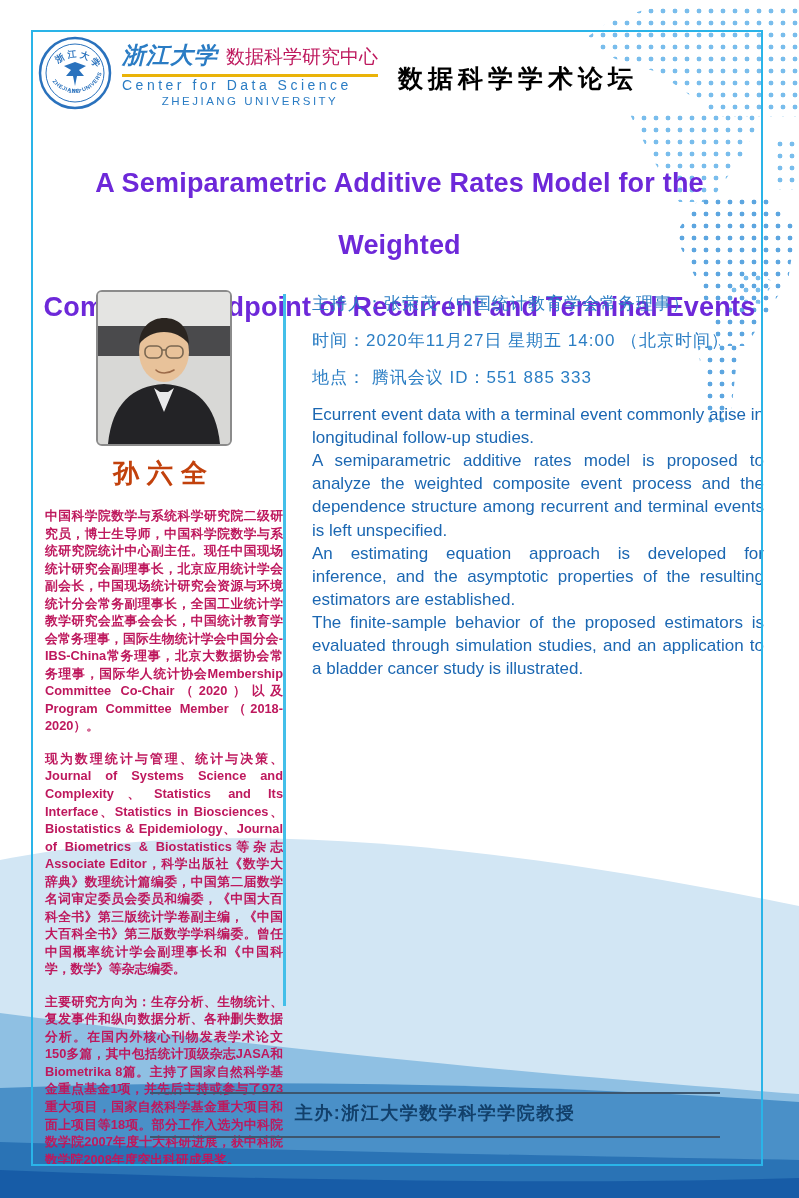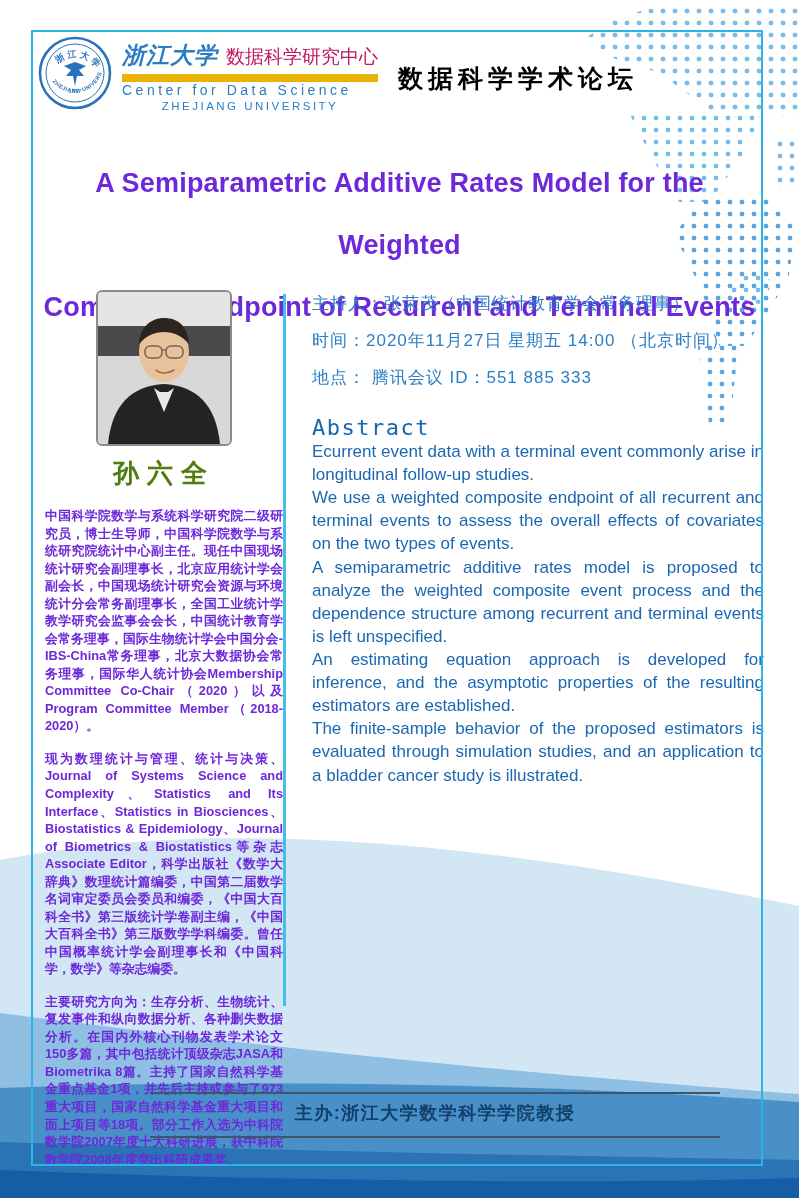--- a/index.html
+++ b/index.html
@@ -25,35 +25,35 @@
     clip-path:polygon(28% 0%,78% 0%,100% 22%,94% 56%,62% 100%,42% 100%,28% 62%,8% 26%);}
   .dots-sa-tail{left:692px;top:342px;width:52px;height:86px;
     clip-path:polygon(10% 0%,90% 0%,72% 100%,34% 100%);}
   .dots-right-edge{left:774px;top:138px;width:25px;height:52px;}
   .dots-spark{left:728px;top:272px;width:46px;height:32px;
     clip-path:polygon(0% 40%,50% 0%,100% 30%,70% 100%,20% 90%);}
   
   .header{position:absolute;left:38px;top:36px;display:flex;align-items:flex-start;z-index:7;}
   .seal{width:74px;height:74px;flex:0 0 auto;}
   .brand{margin-left:10px;margin-top:4px;}
-  .brand-line1{display:flex;align-items:baseline;border-bottom:8px solid #eab308;padding-bottom:3px;}
+  .brand-line1{display:flex;align-items:baseline;border-bottom:3px solid #eab308;padding-bottom:3px;}
   .brand-script{font-family:"DejaVu Serif","Liberation Serif",serif;font-style:italic;font-weight:bold;
     font-size:23px;color:#2a7cc4;letter-spacing:1px;}
   .brand-center{font-size:19px;color:#be185d;margin-left:8px;font-weight:500;}
   .brand-en{font-size:14px;color:#2a7cc4;letter-spacing:3.5px;font-weight:500;}
   .brand-univ{font-size:11.5px;color:#2a7cc4;letter-spacing:2.5px;margin-top:2px;text-align:center;font-weight:500;}
   .forum-title{margin-left:20px;margin-top:26px;font-size:25px;font-weight:bold;color:#000000;letter-spacing:5px;}
   
   .title{position:absolute;left:36px;top:152px;width:727px;text-align:center;z-index:3;
     color:#6d28d9;font-size:27px;font-weight:600;line-height:62px;letter-spacing:0.2px;}
   
   .left-col{position:absolute;left:45px;top:290px;width:238px;z-index:5;}
   .photo{display:block;margin:0 auto;width:132px;height:152px;border:2px solid #8b8b8b;border-radius:6px;background:#d8d8d6;}
-  .speaker-name{margin-top:10px;text-align:center;font-size:26px;font-weight:bold;color:#4d7c0f;letter-spacing:8px;}
-  .bio{margin-top:16px;color:#6d28d9;font-size:12.8px;font-weight:bold;line-height:1.37;text-align:justify;}
+  .speaker-name{margin-top:10px;text-align:center;font-size:26px;font-weight:bold;color:#c2410c;letter-spacing:8px;}
+  .bio{margin-top:16px;color:#be185d;font-size:12.8px;font-weight:bold;line-height:1.37;text-align:justify;}
   .bio p{margin:0 0 15px 0;}
   
   .divider{position:absolute;left:283px;top:294px;width:3px;height:712px;background:#43bfe9;z-index:5;}
   
   .right-col{position:absolute;left:312px;top:292px;width:452px;z-index:5;}
   .info-line{color:#2b7ec4;font-size:17px;font-weight:500;letter-spacing:1px;margin-bottom:14px;}
   .abstract-heading{margin-top:26px;font-family:"DejaVu Sans Mono","Liberation Mono",monospace;
     font-size:22px;color:#1565b0;letter-spacing:1.5px;font-weight:500;}
   .abstract p{margin:0;color:#1b67b2;font-size:17px;font-weight:500;line-height:1.36;text-align:justify;}
   
@@ -143,24 +143,22 @@
     </div>
   </div>
 
   <div class="divider"></div>
 
   <div class="right-col">
     <div class="info-line">主持人：张荣茂（中国统计教育学会常务理事）</div>
     <div class="info-line">时间：2020年11月27日 星期五  14:00 （北京时间）</div>
     <div class="info-line">地点：  腾讯会议  ID：551 885 333</div>
 
-    <div class="abstract-heading">Abstract</div>
     <div class="abstract">
       <p>Ecurrent event data with a terminal event commonly arise in longitudinal follow-up studies.</p>
-      <p>We use a weighted composite endpoint of all recurrent and terminal events to assess the overall effects of covariates on the two types of events.</p>
       <p>A semiparametric additive rates model is proposed to analyze the weighted composite event process and the dependence structure among recurrent and terminal events is left unspecified.</p>
       <p>An estimating equation approach is developed for inference, and the asymptotic properties of the resulting estimators are established.</p>
       <p>The finite-sample behavior of the proposed estimators is evaluated through simulation studies, and an application to a bladder cancer study is illustrated.</p>
     </div>
   </div>
 
   <div class="footer-rule rule-top"></div>
   <div class="organizer">主办:浙江大学数学科学学院教授</div>
   <div class="footer-rule rule-bottom"></div>
 

